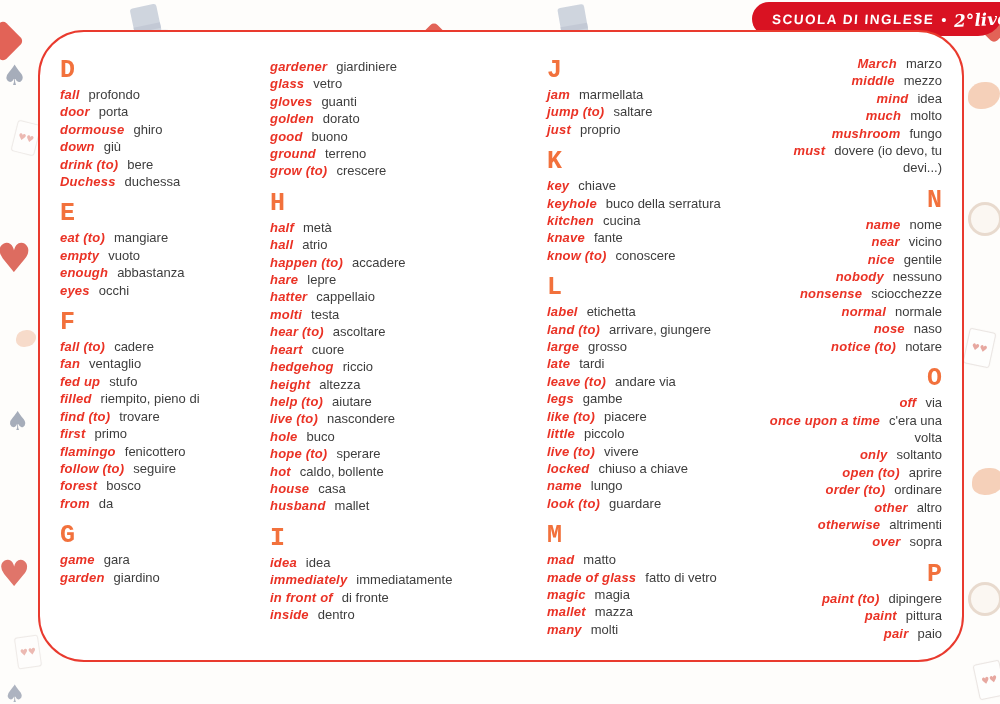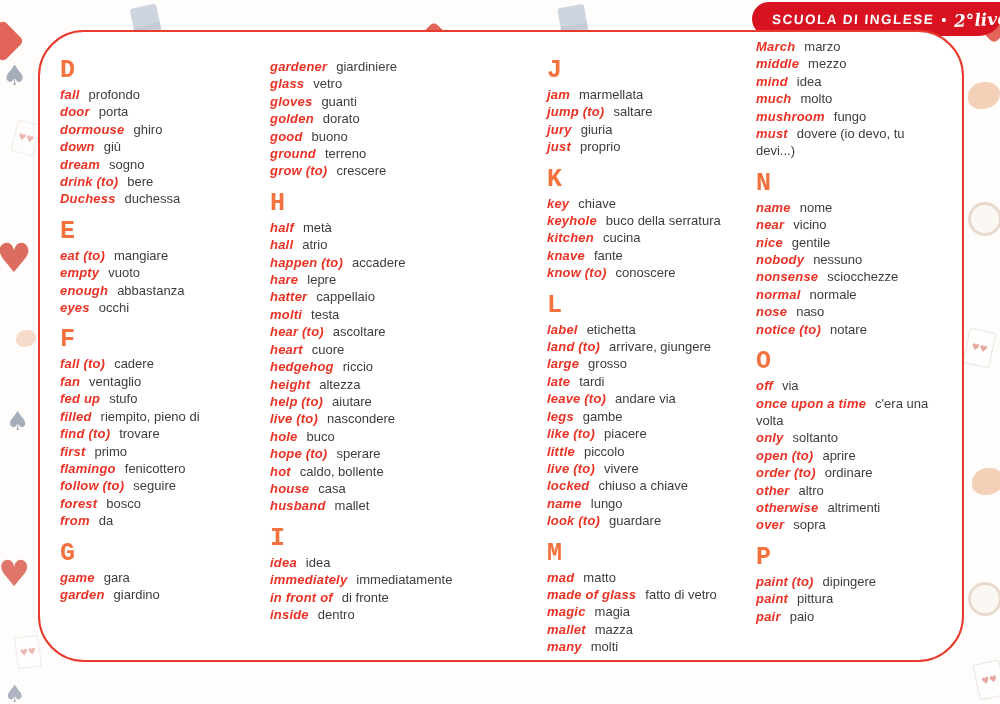--- a/index.html
+++ b/index.html
@@ -43,21 +43,21 @@
   #panel {
     position:absolute; left:38px; top:30px; width:922px; height:628px;
     background:#ffffff; border:2px solid #e93a2e; border-radius:46px;
   }
 
   
   .col { position:absolute; top:26px; }
   #col-0 { left:20px;  width:202px; }
   #col-1 { left:230px; width:268px; }
   #col-2 { left:507px; width:208px; }
-  #col-3 { left:716px; width:186px; top:6px; }
+  #col-3 { left:716px; width:186px; top:23px;text-align:right; }
 
   .letter {
     font-family:"Liberation Mono", monospace;
     font-weight:bold; font-size:25px; color:#f2713c;
     margin:11px 0 3px 0; line-height:1;
   }
   .block:first-child .letter { margin-top:0; }
   .entry { font-size:13px; line-height:17.4px; color:#3d3d3d; }
   .entry .en {
     color:#ea3225; font-weight:bold; font-style:italic; margin-right:9px;
@@ -118,21 +118,20 @@
   </div>
 
   <div id="panel">
     <div class="col" id="col-0">
         <div class="block">
           <div class="letter">D</div>
           <div class="entry"><span class="en">fall</span><span class="it">profondo</span></div>
           <div class="entry"><span class="en">door</span><span class="it">porta</span></div>
           <div class="entry"><span class="en">dormouse</span><span class="it">ghiro</span></div>
           <div class="entry"><span class="en">down</span><span class="it">giù</span></div>
-          <div class="entry"><span class="en">dream</span><span class="it">sogno</span></div>
           <div class="entry"><span class="en">drink (to)</span><span class="it">bere</span></div>
           <div class="entry"><span class="en">Duchess</span><span class="it">duchessa</span></div>
         </div>
         <div class="block">
           <div class="letter">E</div>
           <div class="entry"><span class="en">eat (to)</span><span class="it">mangiare</span></div>
           <div class="entry"><span class="en">empty</span><span class="it">vuoto</span></div>
           <div class="entry"><span class="en">enough</span><span class="it">abbastanza</span></div>
           <div class="entry"><span class="en">eyes</span><span class="it">occhi</span></div>
         </div>
@@ -191,21 +190,20 @@
           <div class="entry"><span class="en">immediately</span><span class="it">immediatamente</span></div>
           <div class="entry"><span class="en">in front of</span><span class="it">di fronte</span></div>
           <div class="entry"><span class="en">inside</span><span class="it">dentro</span></div>
         </div>
       </div>
     <div class="col" id="col-2">
         <div class="block">
           <div class="letter">J</div>
           <div class="entry"><span class="en">jam</span><span class="it">marmellata</span></div>
           <div class="entry"><span class="en">jump (to)</span><span class="it">saltare</span></div>
-          <div class="entry"><span class="en">jury</span><span class="it">giuria</span></div>
           <div class="entry"><span class="en">just</span><span class="it">proprio</span></div>
         </div>
         <div class="block">
           <div class="letter">K</div>
           <div class="entry"><span class="en">key</span><span class="it">chiave</span></div>
           <div class="entry"><span class="en">keyhole</span><span class="it">buco della serratura</span></div>
           <div class="entry"><span class="en">kitchen</span><span class="it">cucina</span></div>
           <div class="entry"><span class="en">knave</span><span class="it">fante</span></div>
           <div class="entry"><span class="en">know (to)</span><span class="it">conoscere</span></div>
         </div>

